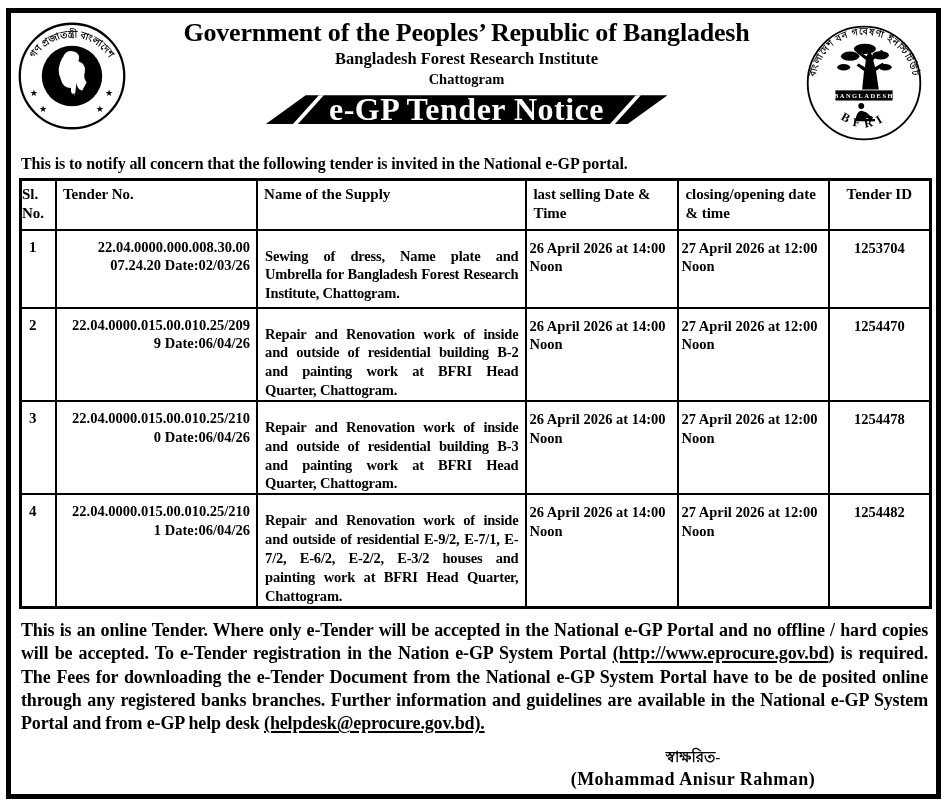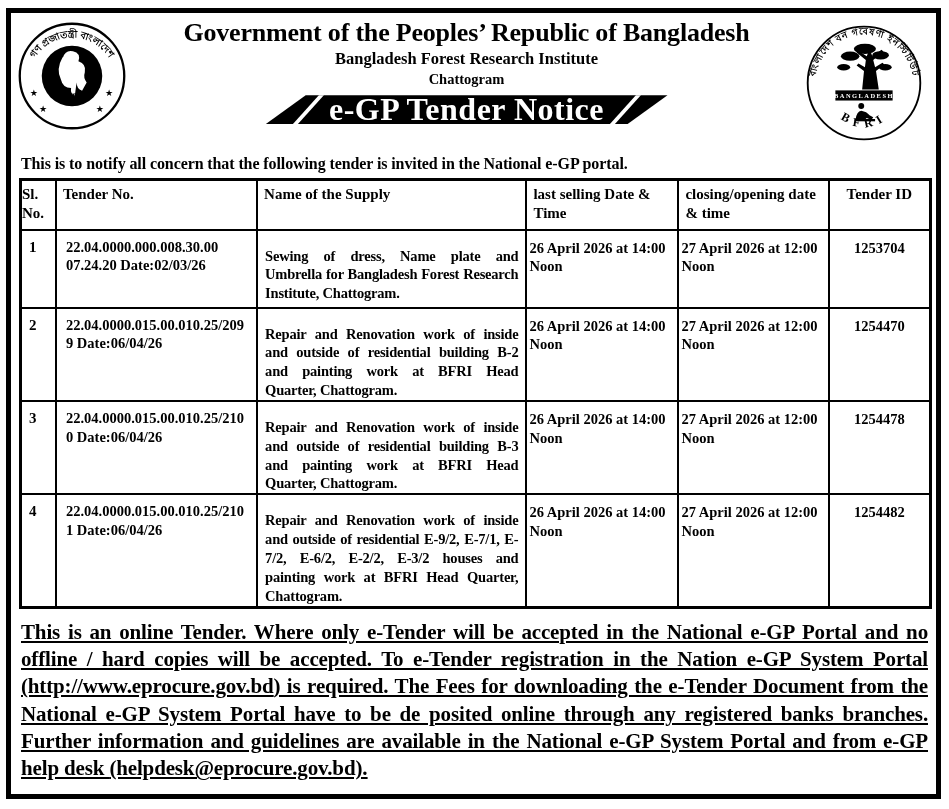--- a/index.html
+++ b/index.html
@@ -29,29 +29,29 @@
   .tender-table{border-collapse:collapse;table-layout:fixed;width:calc(100% - 12px);margin:0 4px 0 8px;border:3px solid #000;}
   .tender-table th,.tender-table td{border:2px solid #000;vertical-align:top;font-weight:bold;padding:4px 6px;}
   .tender-table th{font-size:15px;text-align:left;white-space:pre-line;line-height:1.25;padding-top:4px;}
   .tender-table thead tr{height:50px;}
   .tender-table tbody tr:nth-child(1){height:78px;}
   .tender-table tbody tr:nth-child(2){height:91px;}
   .tender-table tbody tr:nth-child(3){height:91px;}
   .tender-table tbody tr:nth-child(4){height:113px;}
   .tender-table td{font-size:14.5px;line-height:1.3;}
   td.c-sl{font-size:15px;padding:7px 4px 0 7px;}
-  td.c-tno{overflow-wrap:anywhere;padding:7px 6px 0 9px;}
+  td.c-tno{overflow-wrap:anywhere;padding:7px 6px 0 9px;text-align:right;}
   td.c-name{text-align:justify;padding:16px 7px 0 7px;letter-spacing:-0.2px;}
   td.c-date{padding:8px 4px 0 2px;}
   td.c-id{text-align:center;padding-top:8px;}
   th.h-id{text-align:center;}
   th.h-sl{padding-left:0;}
 
   
-  .footer-note{font-size:21px;font-weight:bold;text-align:justify;line-height:1.3;margin:10px 8px 12px 10px;letter-spacing:-0.15px;text-decoration:underline;}
+  .footer-note{font-size:18px;font-weight:bold;text-align:justify;line-height:1.3;margin:10px 8px 12px 10px;letter-spacing:-0.15px;}
   .footer-note .link{text-decoration:underline;text-decoration-thickness:1.5px;text-underline-offset:2px;}
 
   
   .bottom-area{position:relative;margin-top:4px;height:108px;}
   .signature{width:370px;margin-left:auto;margin-right:58px;text-align:center;font-weight:bold;line-height:1.32;}
   .sig-bn{font-size:15px;}
   .sig-name{font-size:18px;letter-spacing:0.5px;}
   .sig-role{font-size:16px;letter-spacing:0.5px;}
   .sig-org{font-size:17px;letter-spacing:0.3px;}
 

